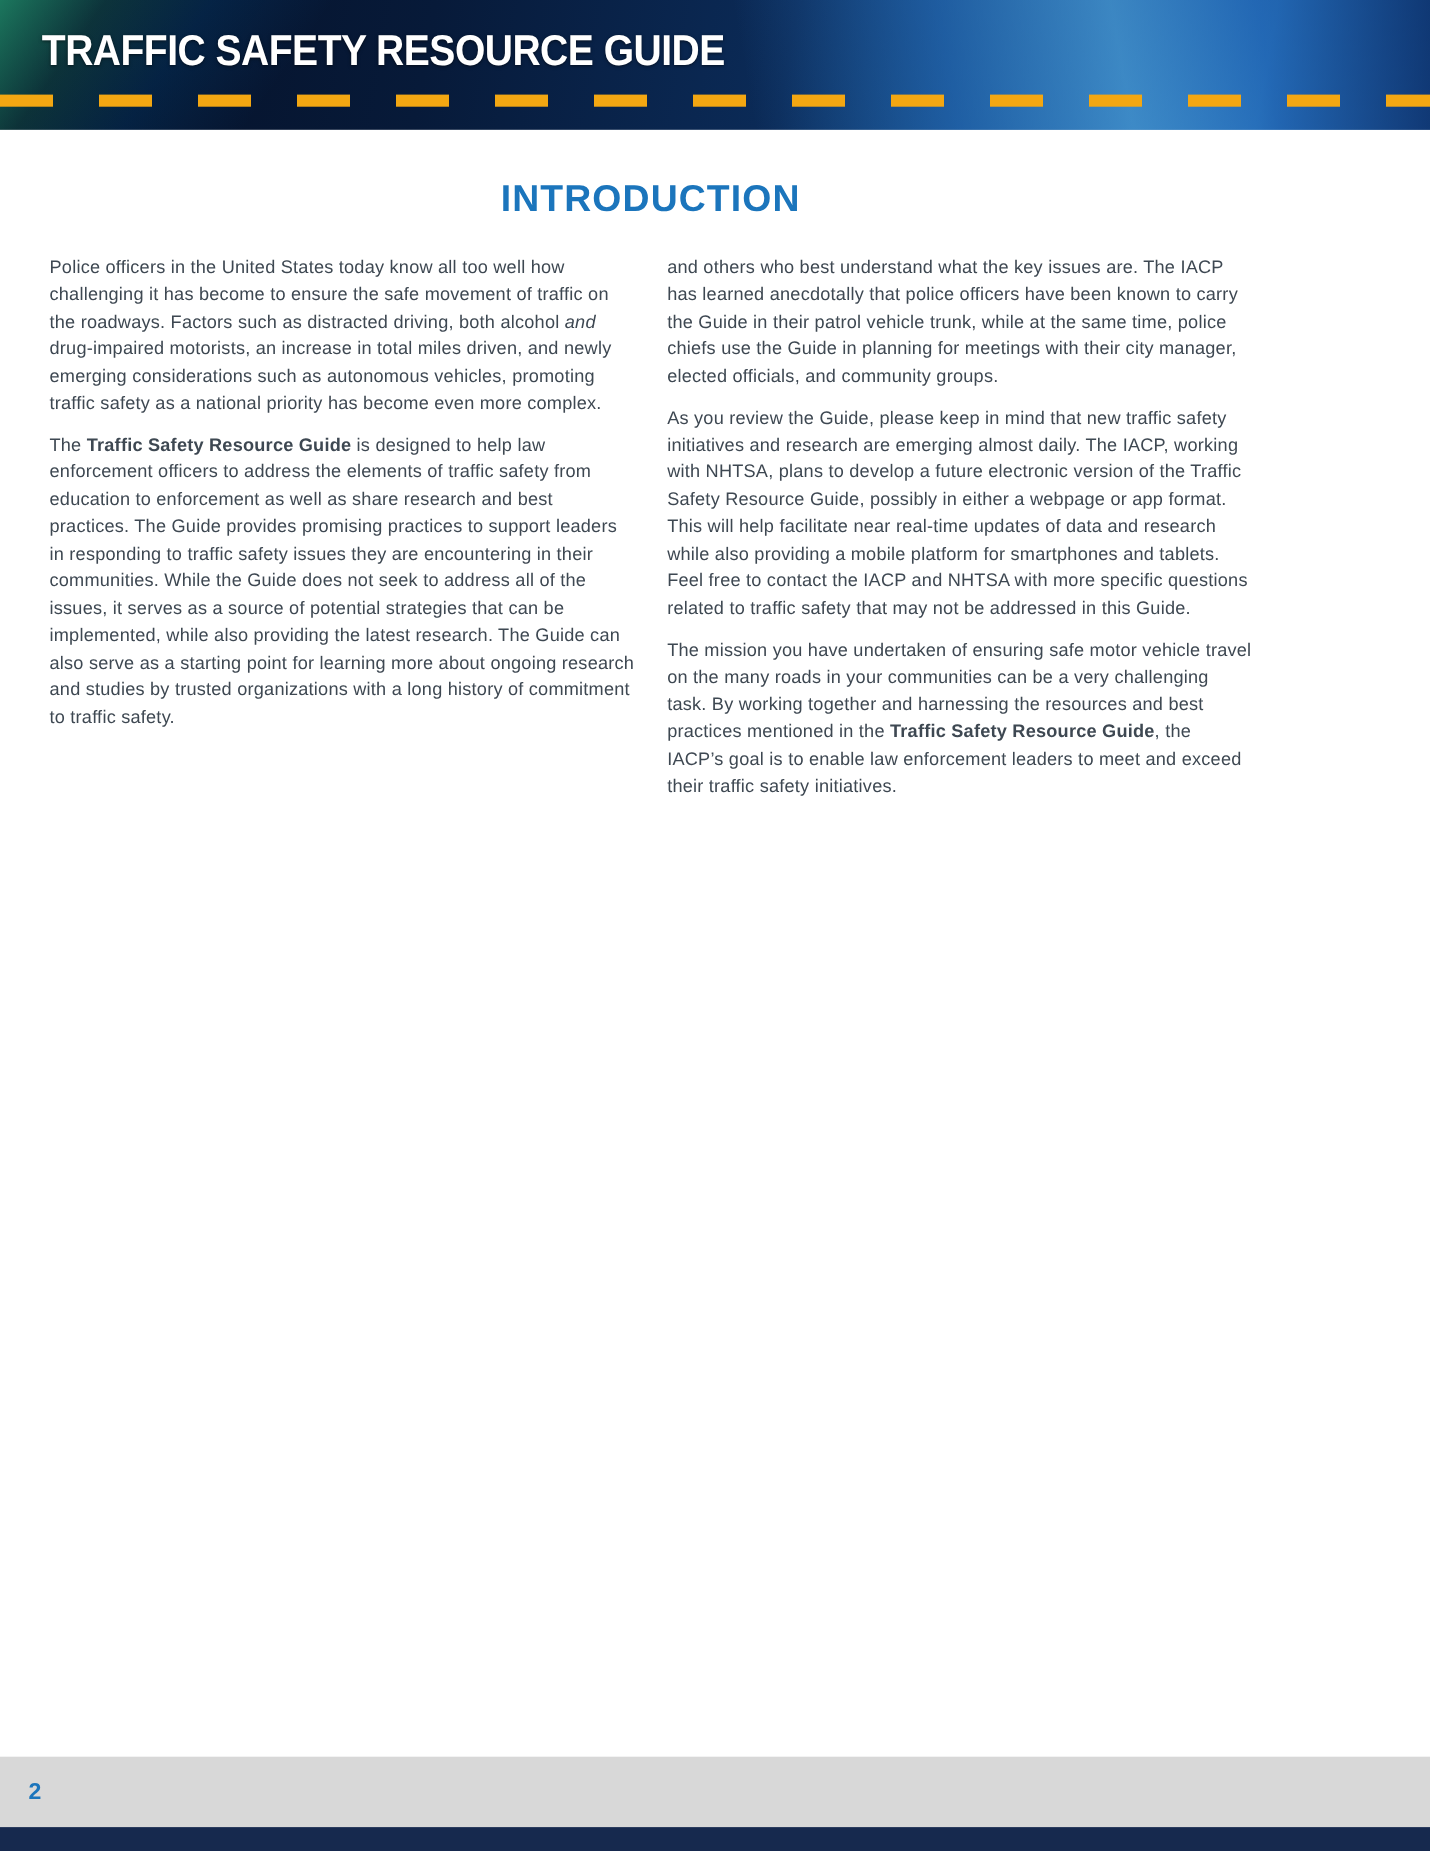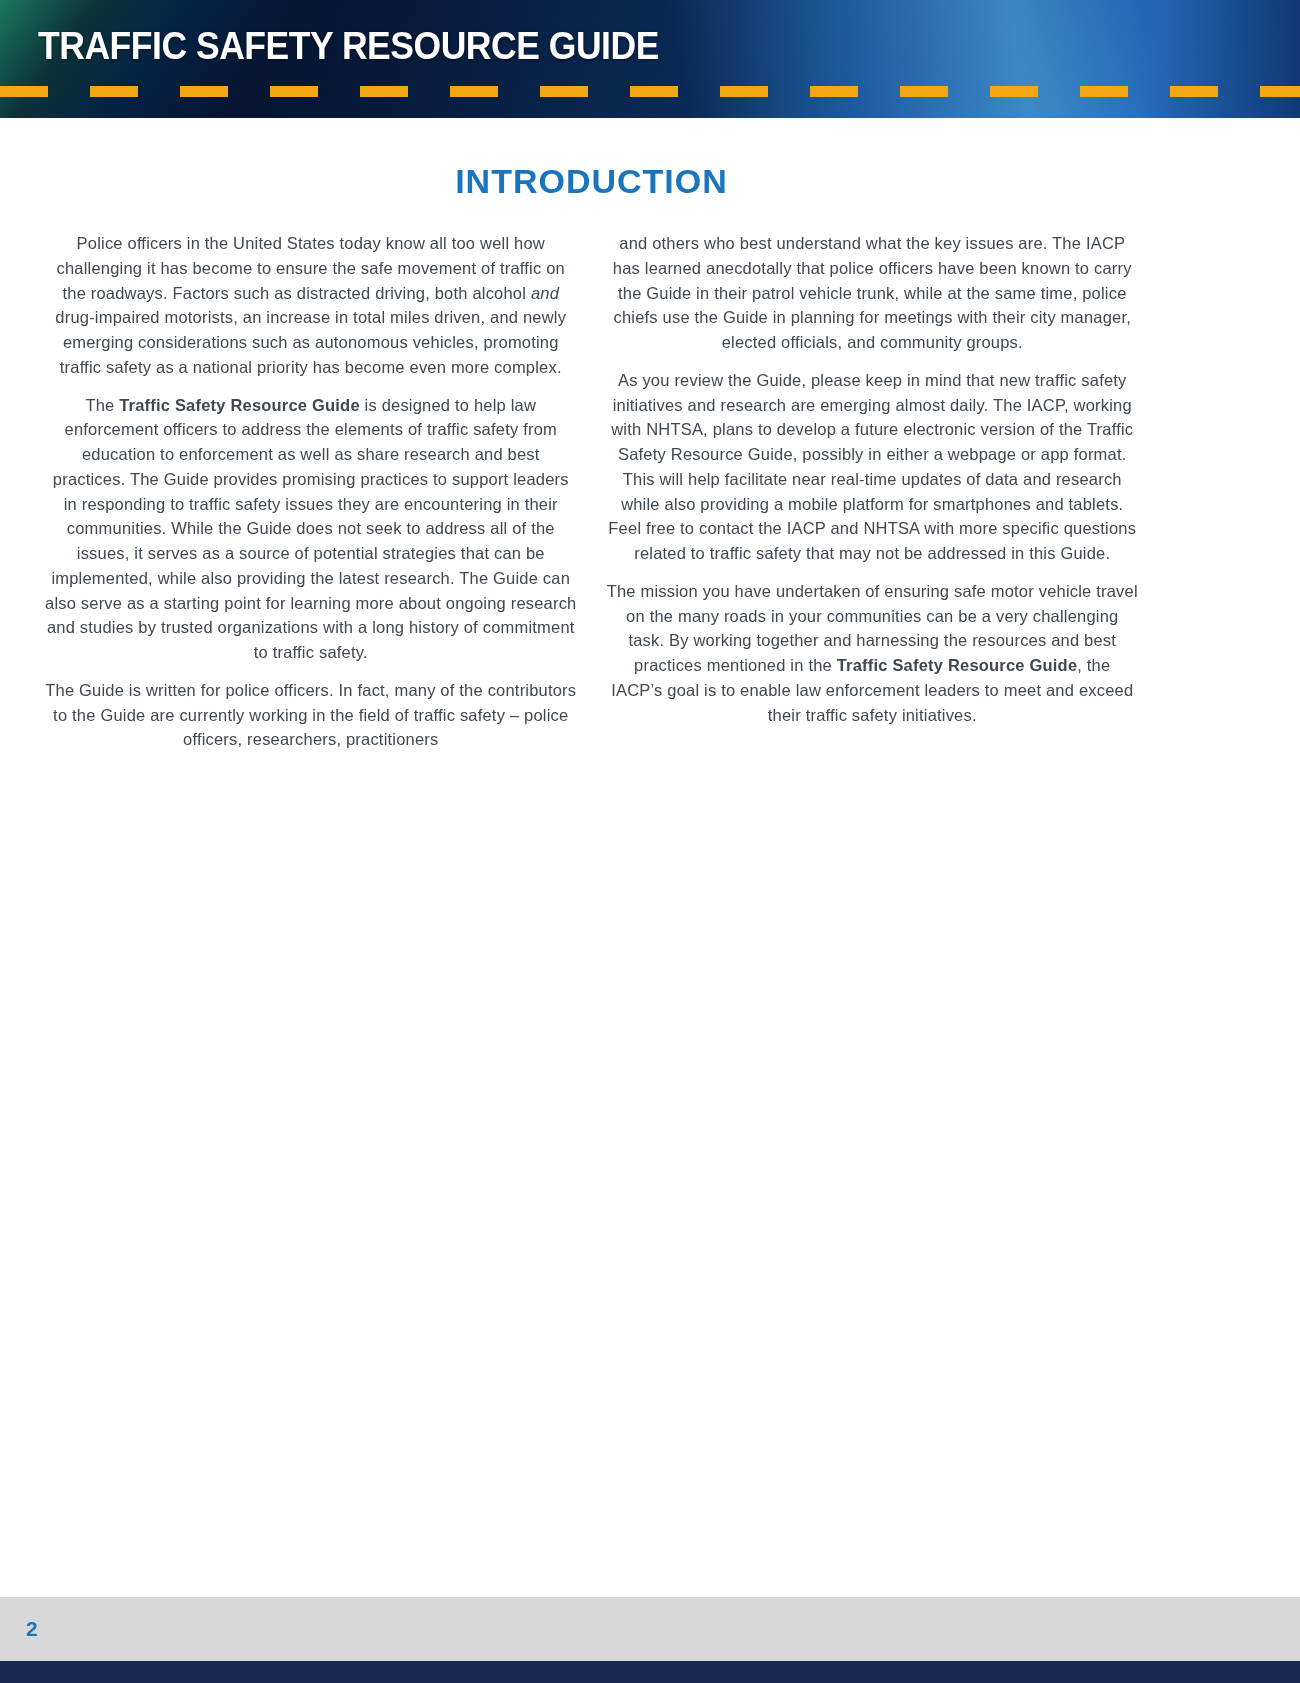--- a/index.html
+++ b/index.html
@@ -58,21 +58,21 @@
     color: #1b75bc;
     font-size: 34px;
     font-weight: bold;
     letter-spacing: 1px;
     margin-bottom: 30px;
   }
   .columns {
     display: flex;
     gap: 30px;
   }
-  .col { flex: 1; min-width: 0; text-align: center; }
+  .col { flex: 1; min-width: 0; }
   .para {
     font-size: 16.5px;
     line-height: 1.5;
     color: #3e4852;
     margin-bottom: 13px;
     letter-spacing: 0.2px;
   }
   .para .b { font-weight: bold; }
   .para .i { font-style: italic; }
 
@@ -122,21 +122,20 @@
   <h1 class="banner-title">TRAFFIC SAFETY RESOURCE GUIDE</h1>
   <div class="road-dashes"></div>
 </header>
 
 <main class="main">
   <h2 class="section-title">INTRODUCTION</h2>
   <div class="columns">
     <div class="col" id="col-left">
         <p class="para"><span>Police officers in the United States today know all too well how challenging it has become to ensure the safe movement of traffic on the roadways. Factors such as distracted driving, both alcohol </span><span class="i">and</span><span> drug-impaired motorists, an increase in total miles driven, and newly emerging considerations such as autonomous vehicles, promoting traffic safety as a national priority has become even more complex.</span></p>
         <p class="para"><span>The </span><span class="b">Traffic Safety Resource Guide</span><span> is designed to help law enforcement officers to address the elements of traffic safety from education to enforcement as well as share research and best practices. The Guide provides promising practices to support leaders in responding to traffic safety issues they are encountering in their communities. While the Guide does not seek to address all of the issues, it serves as a source of potential strategies that can be implemented, while also providing the latest research. The Guide can also serve as a starting point for learning more about ongoing research and studies by trusted organizations with a long history of commitment to traffic safety.</span></p>
-        <p class="para"><span>The Guide is written for police officers. In fact, many of the contributors to the Guide are currently working in the field of traffic safety – police officers, researchers, practitioners</span></p>
       </div>
     <div class="col" id="col-right">
         <p class="para"><span>and others who best understand what the key issues are. The IACP has learned anecdotally that police officers have been known to carry the Guide in their patrol vehicle trunk, while at the same time, police chiefs use the Guide in planning for meetings with their city manager, elected officials, and community groups.</span></p>
         <p class="para"><span>As you review the Guide, please keep in mind that new traffic safety initiatives and research are emerging almost daily. The IACP, working with NHTSA, plans to develop a future electronic version of the Traffic Safety Resource Guide, possibly in either a webpage or app format. This will help facilitate near real-time updates of data and research while also providing a mobile platform for smartphones and tablets. Feel free to contact the IACP and NHTSA with more specific questions related to traffic safety that may not be addressed in this Guide.</span></p>
         <p class="para"><span>The mission you have undertaken of ensuring safe motor vehicle travel on the many roads in your communities can be a very challenging task. By working together and harnessing the resources and best practices mentioned in the </span><span class="b">Traffic Safety Resource Guide</span><span>, the IACP’s goal is to enable law enforcement leaders to meet and exceed their traffic safety initiatives.</span></p>
       </div>
   </div>
 </main>
 
 <footer class="footer">

